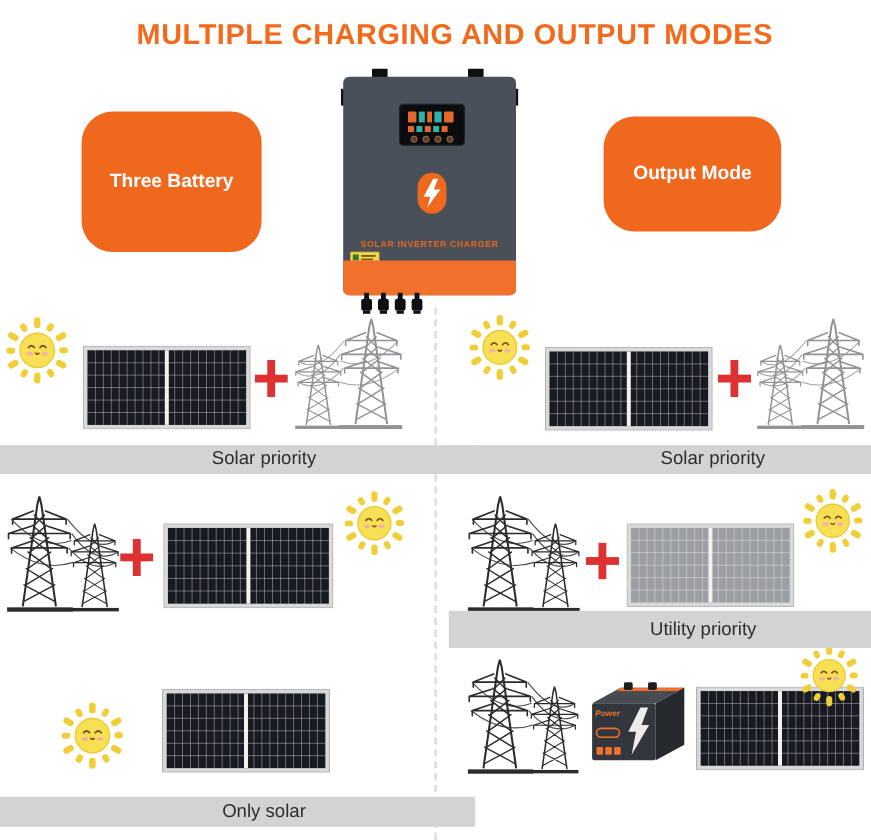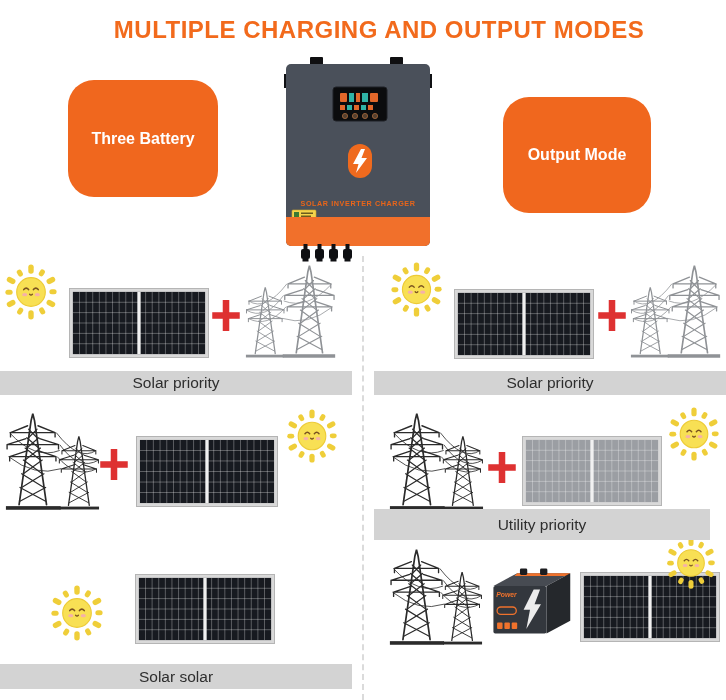--- a/index.html
+++ b/index.html
@@ -6,21 +6,21 @@
   .canvas{position:relative;width:726px;height:700px;background:#ffffff;overflow:hidden;
           font-family:"Liberation Sans",sans-serif;}
   .abs{position:absolute;}
   .title{position:absolute;top:0;left:0;width:100%;text-align:center;margin:16px;
          font-size:24px;font-weight:800;letter-spacing:0.5px;color:#F26A1C;
          font-family:"Liberation Sans",sans-serif;}
   .badge{position:absolute;background:#F0671E;border-radius:26px;color:#ffffff;
          display:flex;flex-direction:column;align-items:center;justify-content:center;
          text-align:center;font-weight:700;font-size:16px;line-height:1.6;}
   .bar{position:absolute;background:#D3D3D3;color:#2E2E2E;display:flex;align-items:center;
-       justify-content:center;font-size:15.5px;z-index:2;}
+       justify-content:center;font-size:15.5px;z-index:2;padding-left:44px;}
   .divider{position:absolute;left:362px;top:256px;height:444px;width:0;
            border-left:2px dashed #DBDBDB;z-index:0;}
   .towers-light{color:#8F9296;}
   .towers-dark{color:#2B2B2B;}
   .panel-dark{color:#171A20;}
   .panel-gray{color:#9B9EA3;}
   .plus{color:#DE3131;}
   svg{display:block;}
 </style>
 </head>
@@ -103,24 +103,24 @@
         <rect x="28" y="64" width="6" height="7" rx="1"></rect>
       </g>
     </symbol>
   </defs>
 </svg>
 
 <div class="canvas">
 
   <h1 class="title">MULTIPLE CHARGING AND OUTPUT MODES</h1>
 
-  <div class="badge" style="left:68px;top:80px;width:150px;height:117px">
+  <div class="badge" style="left:68px;top:93px;width:150px;height:117px">
     <span>Three Battery</span>
   </div>
-  <div class="badge" style="left:503px;top:97px;width:148px;height:116px">
+  <div class="badge" style="left:503px;top:97px;width:148px;height:96px">
     <span>Output Mode</span>
   </div>
 
   <div class="divider"></div>
 
   <svg class="abs" style="left:284px;top:57px;width:148px;height:206px;z-index:3" viewBox="0 0 148 206">
     <rect x="26" y="0" width="13" height="8" rx="1" fill="#0F0F11"></rect>
     <rect x="106" y="0" width="13" height="8" rx="1" fill="#0F0F11"></rect>
     <rect x="0" y="17" width="4" height="14" fill="#101114"></rect>
     <rect x="144" y="17" width="4" height="14" fill="#101114"></rect>
@@ -237,21 +237,21 @@
     <span>Utility priority</span>
   </div>
 
   <svg class="abs" style="left:48px;top:584px;width:58px;height:58px" viewBox="0 0 60 60">
       <use href="#sun"></use>
     </svg>
   <svg class="abs panel-dark" style="left:135px;top:574px;width:140px;height:70px" viewBox="0 0 144 72">
       <use href="#panel"></use>
     </svg>
   <div class="bar" style="left:0;top:664px;width:352px;height:25px">
-    <span>Solar solar</span>
+    <span>Only solar</span>
   </div>
 
   <svg class="abs" style="left:664px;top:536px;width:54px;height:54px;z-index:1" viewBox="0 0 60 60">
       <use href="#sun"></use>
     </svg>
   <svg class="abs towers-dark" style="left:388px;top:548px;width:95px;height:97px" viewBox="0 0 100 102">
       <use href="#towers-b" width="100" height="102"></use>
     </svg>
   <svg class="abs" style="left:486px;top:564px;width:88px;height:75px" viewBox="0 0 96 82">
       <use href="#battery" width="96" height="82"></use>

